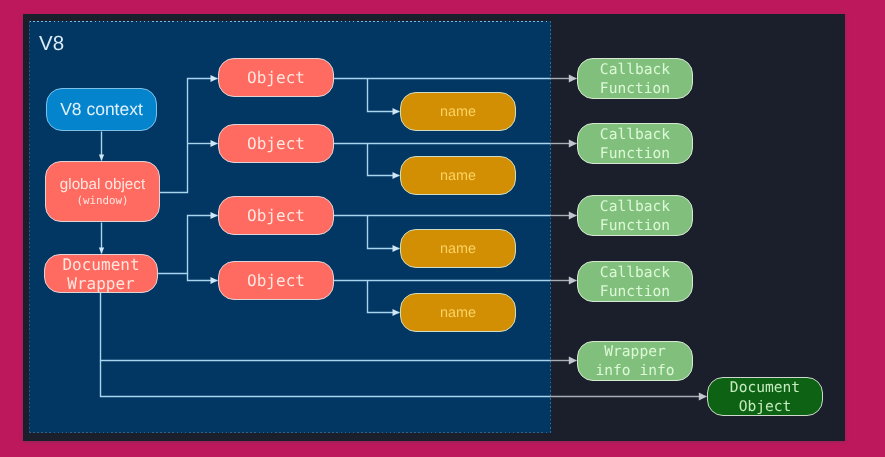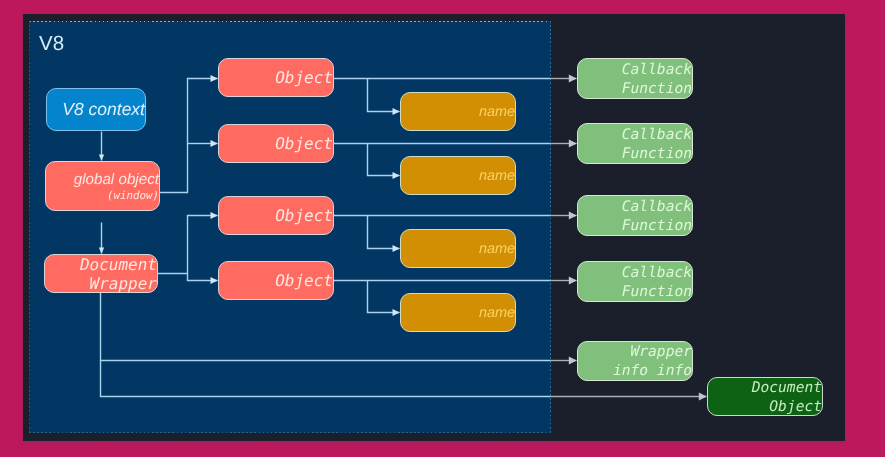--- a/index.html
+++ b/index.html
@@ -9,21 +9,21 @@
   #canvas{position:absolute;left:23px;top:14px;width:822px;height:427px;background:#1a1f2b;box-shadow:0 1px 3px rgba(60,70,85,.35);}
   #v8box{position:absolute;left:6px;top:7px;width:522px;height:412px;
          background:#023763;box-sizing:border-box;}
   .dash{position:absolute;}
   .dash.h{height:1px;background:repeating-linear-gradient(to right,var(--c) 0 1.6px,transparent 1.6px 4.1px);}
   .dash.v{width:1px;background:repeating-linear-gradient(to bottom,var(--c) 0 1.6px,transparent 1.6px 4.1px);}
   #v8label{position:absolute;left:39px;top:32px;font-size:20.5px;color:#d8eaf6;
            letter-spacing:.2px;}
   svg#wires{position:absolute;left:0;top:0;width:885px;height:457px;overflow:visible;}
   .node{position:absolute;box-sizing:border-box;display:flex;flex-direction:column;
-        align-items:flex-end;justify-content:center;border-radius:10px;text-align:center;font-style:italic;}
+        align-items:center;justify-content:center;border-radius:16px;text-align:center;}
   .mono{font-family:"DejaVu Sans Mono",monospace;}
   .submono{font-family:"DejaVu Sans Mono",monospace;font-size:10.8px;margin-top:1px;}
 </style>
 </head>
 <body>
 
 <div id="stage">
   <div id="canvas">
     <div id="v8box">
       <div class="dash h" style="--c:#7cb9dd;left:0;top:0;width:522px;"></div>
@@ -66,24 +66,24 @@
     <g id="wiresOut" fill="none" stroke="#a8aeb6" stroke-width="1.4">
         <path d="M550,78.5 L576.5,78.5" marker-end="url(#arrOut)"></path>
         <path d="M550,143.5 L576.5,143.5" marker-end="url(#arrOut)"></path>
         <path d="M550,215.5 L576.5,215.5" marker-end="url(#arrOut)"></path>
         <path d="M550,280.5 L576.5,280.5" marker-end="url(#arrOut)"></path>
         <path d="M550,360.5 L576.5,360.5" marker-end="url(#arrOut)"></path>
         <path d="M550,396.5 L706.5,396.5" marker-end="url(#arrOut)"></path>
       </g>
   </svg>
   <div id="nodes">
-      <div class="node" style="left: 46px; top: 88px; width: 100px; height: 43px; background: rgb(5, 132, 206); color: rgb(223, 240, 251); border: 1px solid rgb(124, 192, 232); font-size: 17.5px;">
+      <div class="node" style="left: 46px; top: 88px; width: 111px; height: 43px; background: rgb(5, 132, 206); color: rgb(223, 240, 251); border: 1px solid rgb(124, 192, 232); font-size: 17.5px;">
         <div>V8 context</div>
       </div>
-      <div class="node" style="left: 45px; top: 161px; width: 115px; height: 50px; background: rgb(255, 106, 97); color: rgb(255, 231, 224); border: 1px solid rgb(224, 211, 214); font-size: 15.2px;">
+      <div class="node" style="left: 45px; top: 161px; width: 115px; height: 61px; background: rgb(255, 106, 97); color: rgb(255, 231, 224); border: 1px solid rgb(224, 211, 214); font-size: 15.2px;">
         <div>global object</div>
         <div class="submono">(window)</div>
       </div>
       <div class="node mono" style="left: 44px; top: 254px; width: 114px; height: 39px; background: rgb(255, 106, 97); color: rgb(255, 231, 224); border: 1px solid rgb(224, 211, 214); font-size: 16px; line-height: 19px;">
         <div>Document</div>
         <div>Wrapper</div>
       </div>
       <div class="node mono" style="left: 218px; top: 58px; width: 116px; height: 39px; background: rgb(255, 106, 97); color: rgb(255, 231, 224); border: 1px solid rgb(224, 211, 214); font-size: 16px; line-height: 19px;">
         <div>Object</div>
       </div>

